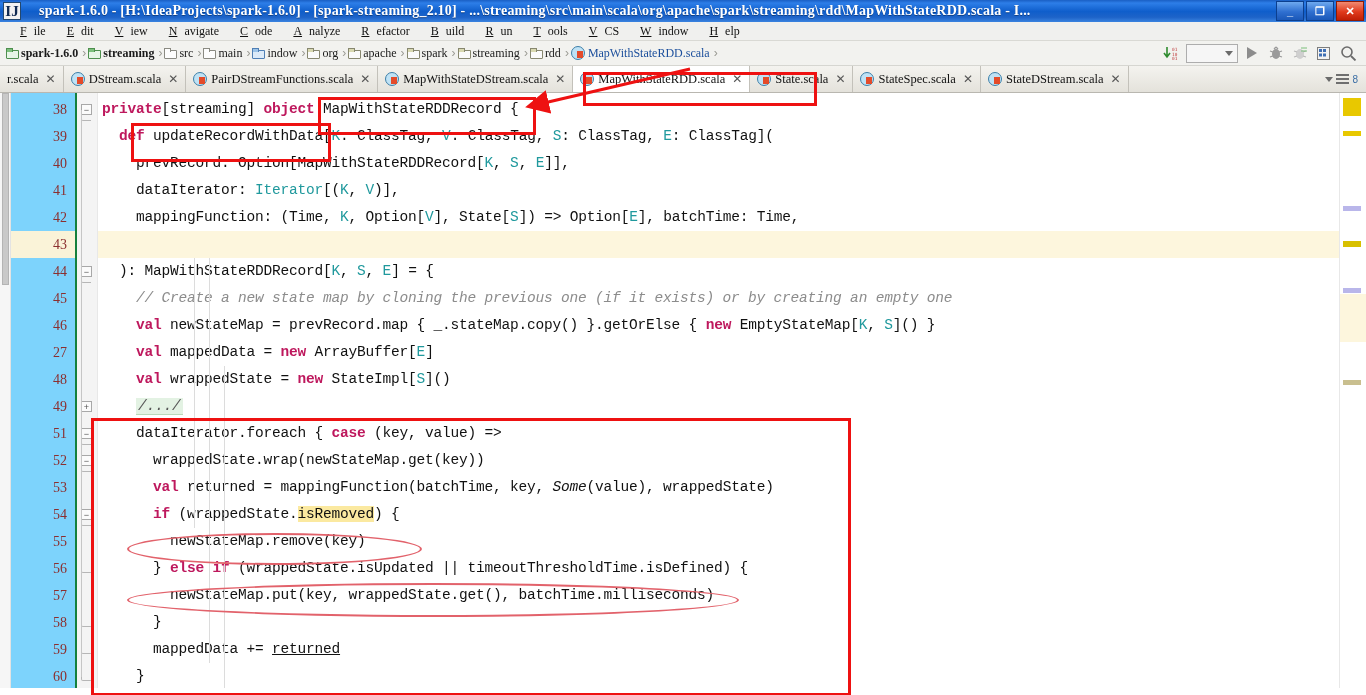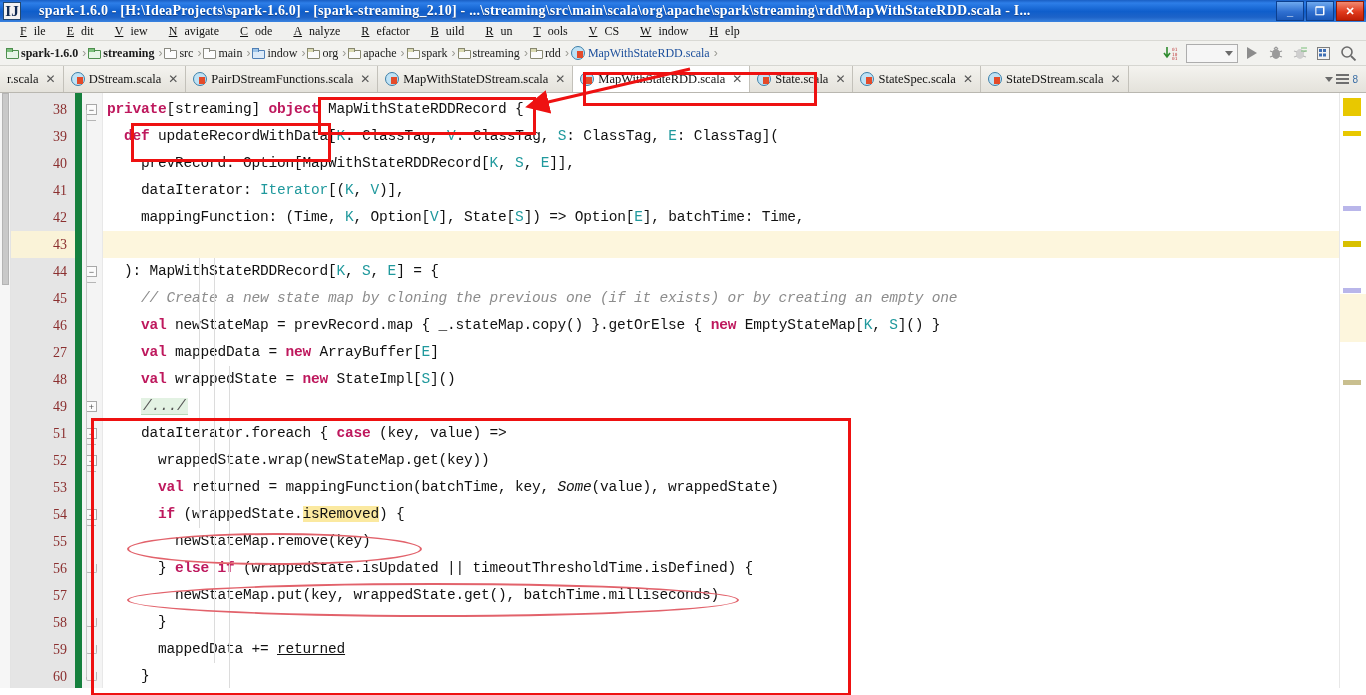--- a/index.html
+++ b/index.html
@@ -115,21 +115,21 @@
   .tabrow .spacer{flex:1 1 auto;border-right:none;background:linear-gradient(to bottom,#f4f3ef,#e4e2db);}
   .tab-menu{display:flex;align-items:center;gap:3px;padding-right:8px;}
   .burger{width:13px;height:10px;display:flex;flex-direction:column;justify-content:space-between;}
   .burger i{display:block;height:2px;background:#6f6f6f;}
 
   
   .editor{position:relative;height:595px;background:#ffffff;display:flex;}
   .leftbar{width:10px;background:#f6f6f6;border-right:1px solid #e3e3e3;position:relative;}
   .leftbar .thumb{position:absolute;left:2px;top:0;width:5px;height:190px;background:#c9c9c9;border:1px solid #b4b4b4;}
   .gutter{
-    width:64px;background:#e5e5e5;border-right:7px solid #15803d;
+    width:64px;background:#7dd3fc;border-right:2px solid #15803d;
     position:relative;flex:0 0 auto;
   }
   .foldcol{width:20px;background:#f4f4f4;border-right:1px solid #e8e8e8;position:relative;flex:0 0 auto;}
   .code{position:relative;flex:1 1 auto;overflow:hidden;background:#ffffff;}
   .stripe{width:26px;background:#ffffff;border-left:1px solid #e8e8e8;position:relative;flex:0 0 auto;}
 
   .ln{
     position:absolute;right:8px;height:27px;line-height:27px;
     font-family:"Liberation Serif",serif;font-size:14px;color:#8b2f2f;text-align:right;
   }

